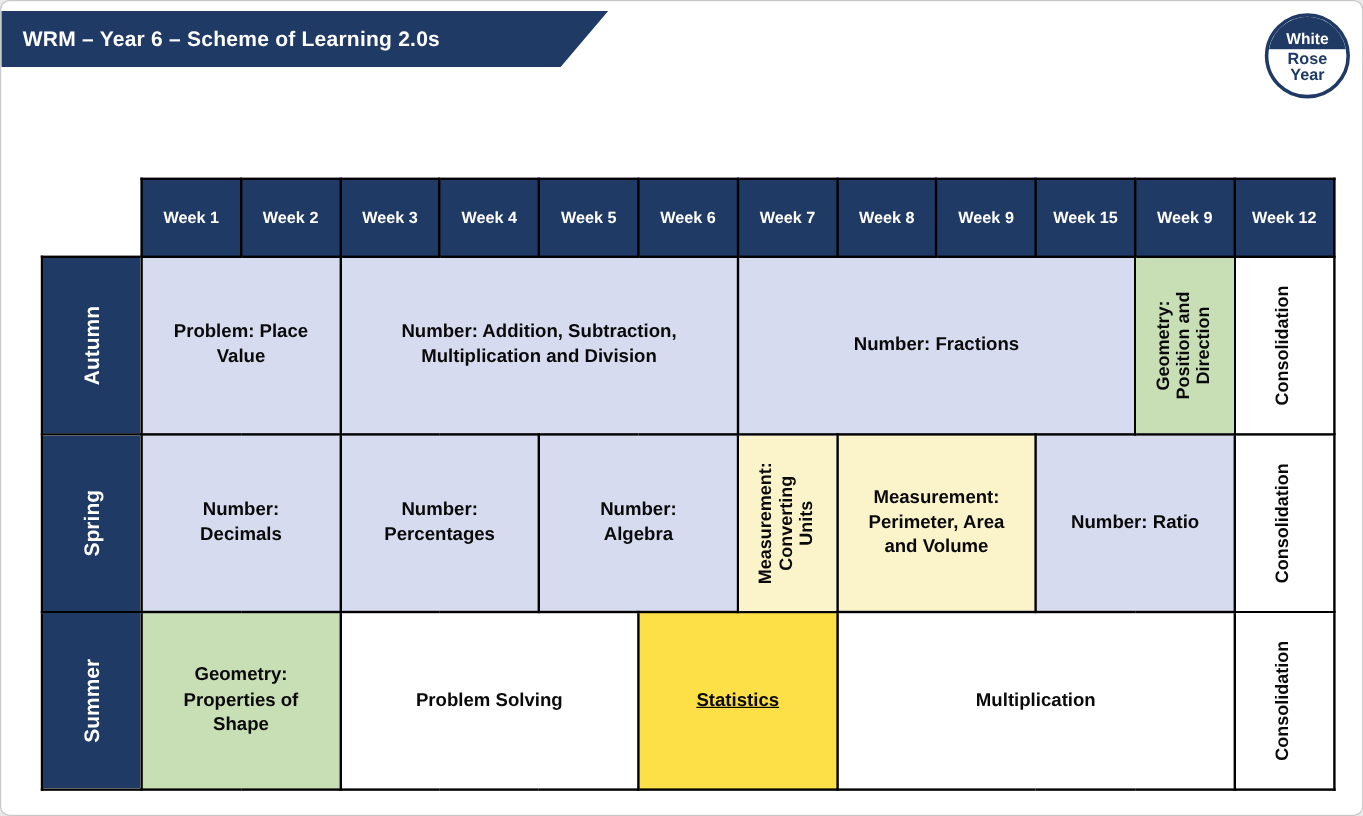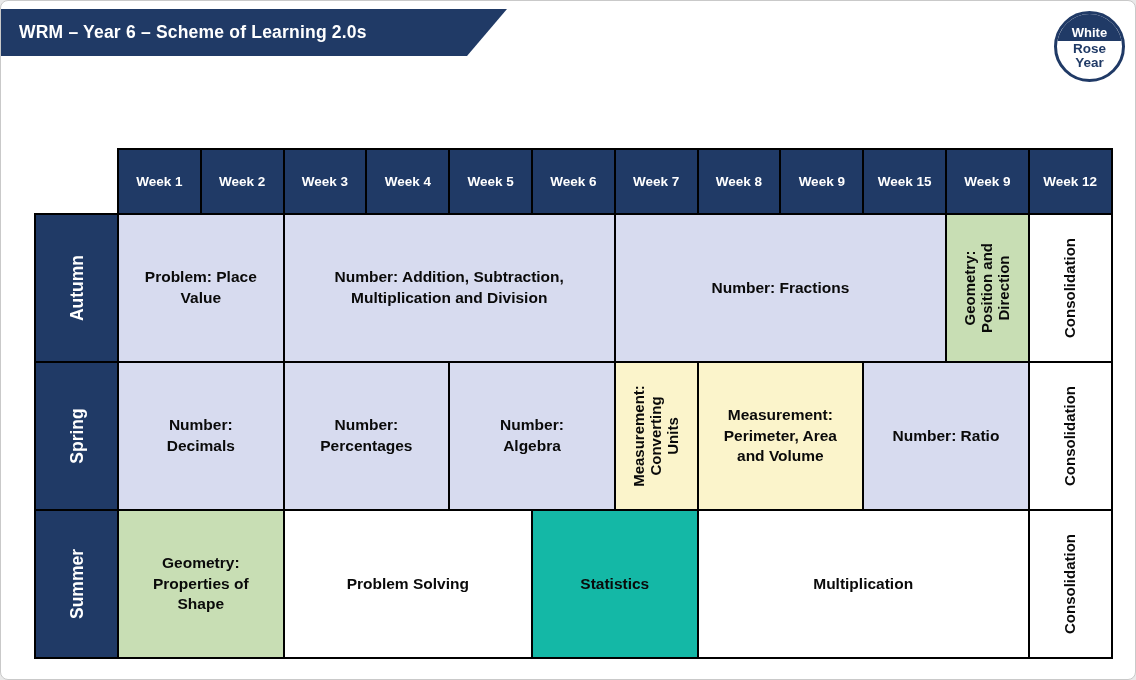--- a/index.html
+++ b/index.html
@@ -59,21 +59,21 @@
     width:142px;text-align:center;white-space:pre-line;
   }
   th.term-label .vtext{color:#ffffff;font-size:17.5px;font-weight:bold;}
   td.unit{font-size:15.5px;line-height:1.35;white-space:pre-line;}
   td.rot{position:relative;padding:0;}
   td.rot .vtext{font-size:15px;line-height:1.12;font-weight:bold;}
   
   .bg-lavender{background:#d7dbef;}
   .bg-green{background:#c8deb4;}
   .bg-yellow{background:#fbf4cb;}
-  .bg-peach{background:#14b8a6;}
+  .bg-peach{background:#fde047;text-decoration:underline;}
   .bg-white{background:#ffffff;}
 </style>
 </head>
 <body>
 
 <div class="page">
 
   <div class="banner">
     <span class="banner-title">WRM – Year 6 – Scheme of Learning 2.0s</span>
   </div>

